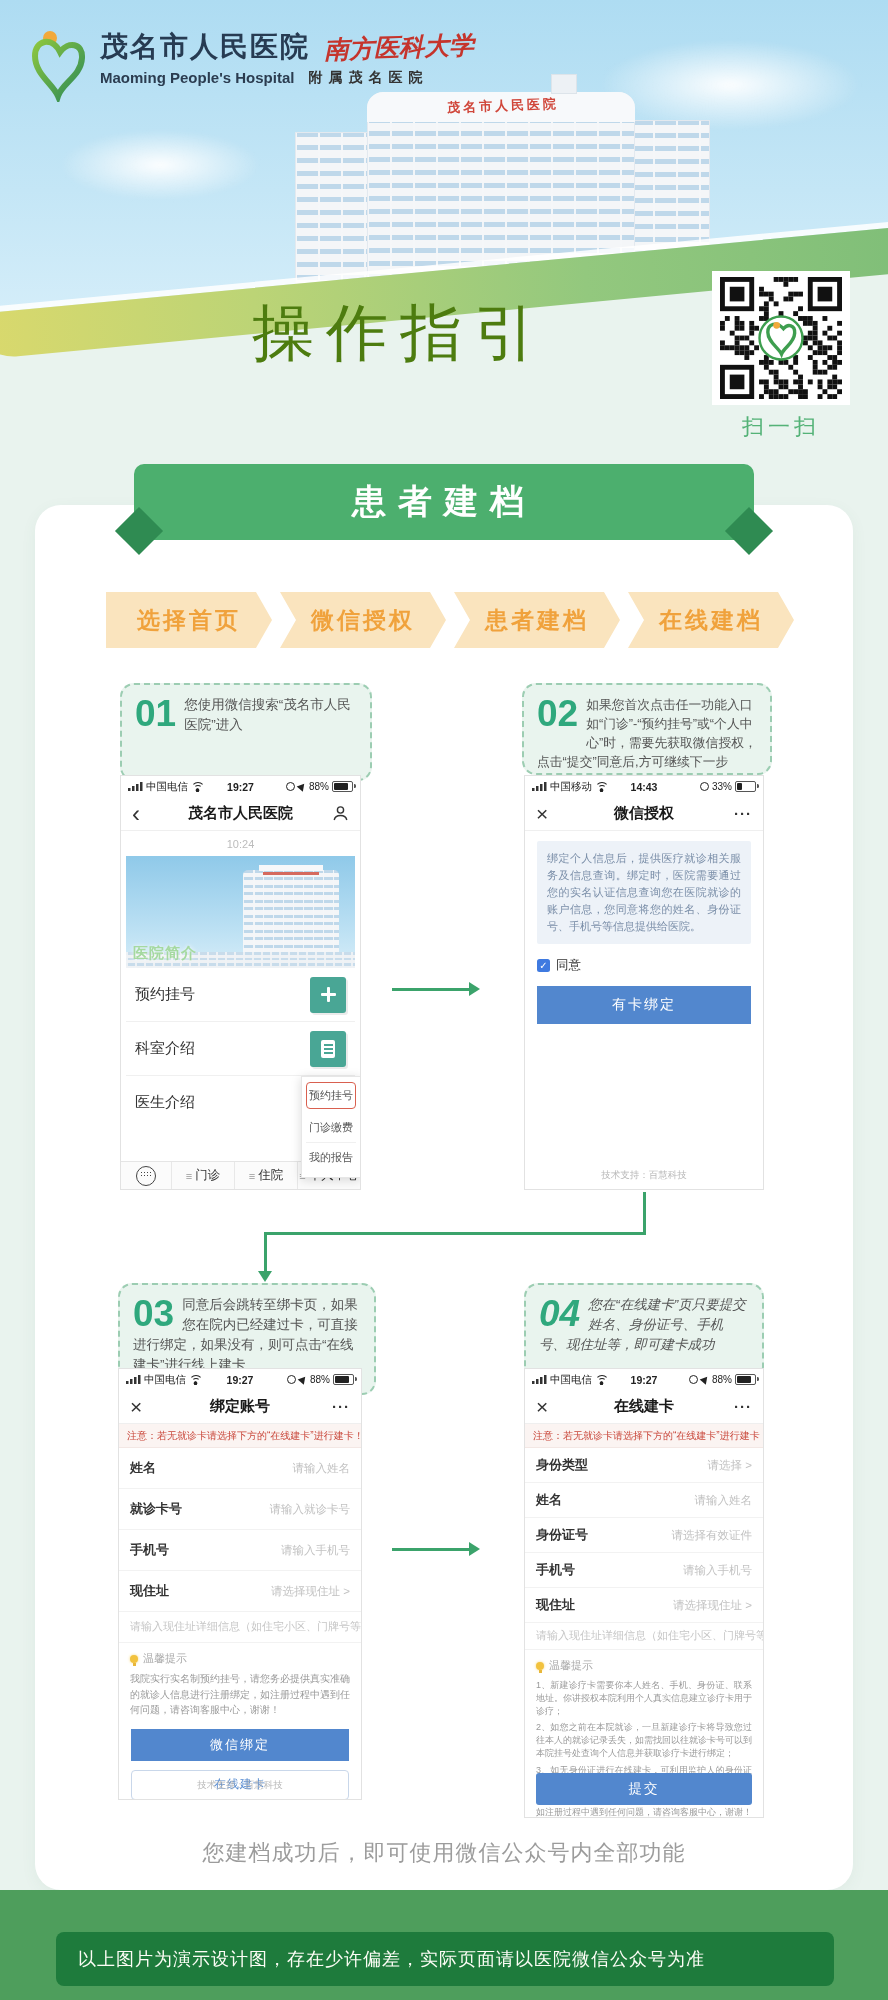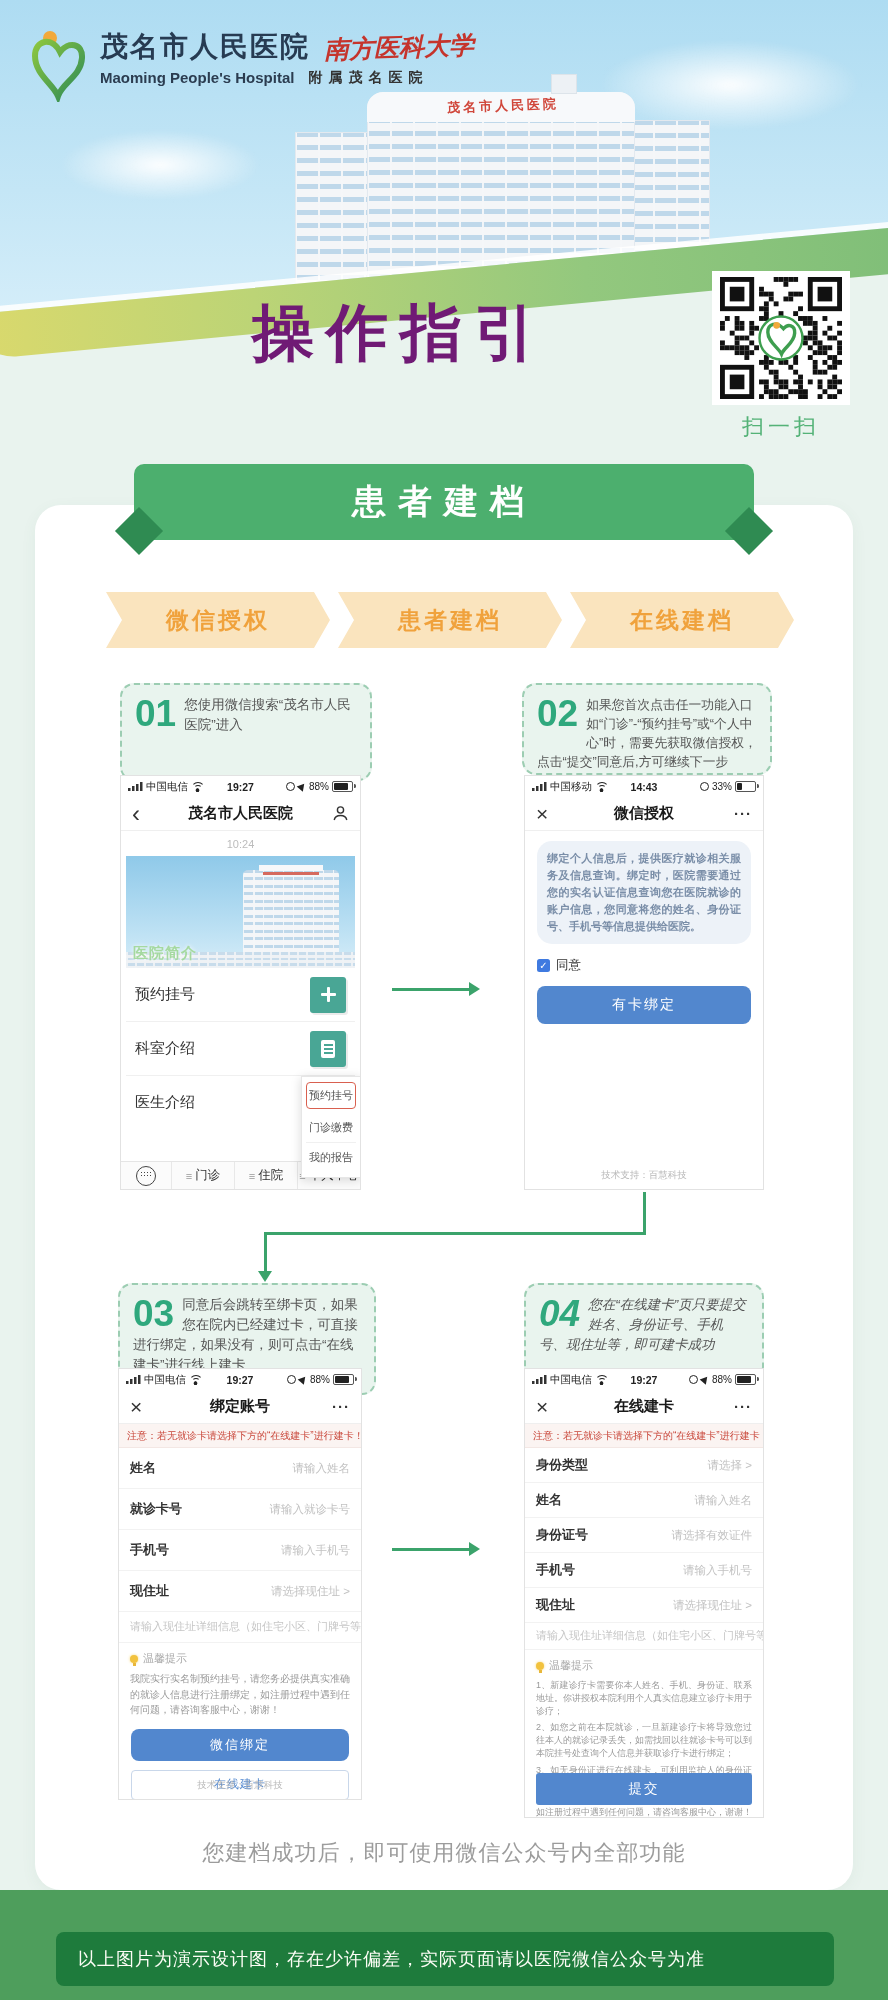--- a/index.html
+++ b/index.html
@@ -28,22 +28,22 @@
     transform:rotate(-5.4deg);box-shadow:0 -6px 0 rgba(255,255,255,.85);border-radius:0 0 6px 46px;}
   
   .brandbar{position:absolute;left:28px;top:28px;z-index:5;display:flex;gap:12px;align-items:flex-start;}
   .brandtext .row1{display:flex;align-items:baseline;gap:14px;}
   .name-cn{font-size:28px;font-weight:800;color:#273B52;letter-spacing:2px;}
   .calli{font-size:25px;font-weight:700;font-style:italic;color:#C5342C;font-family:"DejaVu Serif",serif;transform:rotate(-2deg);}
   .brandtext .row2{display:flex;align-items:flex-start;gap:14px;margin-top:3px;}
   .name-en{font-size:15px;font-weight:700;color:#2B3C50;}
   .affil{font-size:14px;font-weight:700;color:#333;letter-spacing:6px;}
   
-  .main-title{position:absolute;left:252px;top:291px;z-index:4;font-size:62px;font-weight:700;
-    color:#701a75;letter-spacing:12px;}
+  .main-title{position:absolute;left:252px;top:291px;z-index:4;font-size:62px;font-weight:400;
+    color:#4d7c0f;letter-spacing:12px;}
   .qr-box{position:absolute;left:712px;top:271px;width:138px;height:134px;background:#fff;
     padding:6px;box-sizing:border-box;z-index:4;}
   .qr-box svg{display:block;width:100%;height:100%;}
   .qr-caption{position:absolute;left:705px;top:412px;width:152px;text-align:center;z-index:4;
     font-size:22px;color:#54B277;letter-spacing:4px;}
   
   .ribbon{position:absolute;left:134px;top:464px;width:620px;height:76px;background:#4CAF6E;
     border-radius:10px;display:flex;align-items:center;justify-content:center;z-index:4;}
   .ribbon::before,.ribbon::after{content:"";position:absolute;width:34px;height:34px;background:#2F8B52;
     transform:rotate(45deg);z-index:-1;bottom:-8px;}
@@ -144,26 +144,26 @@
     border-top:1px solid #E5E5E5;align-items:stretch;}
   .tb-kb{width:50px;display:flex;align-items:center;justify-content:center;}
   .kb{width:18px;height:18px;border:1.5px solid #444;border-radius:50%;position:relative;}
   .kb::before{content:"";position:absolute;left:3.5px;top:5px;width:1.8px;height:1.8px;background:#444;
     box-shadow:3px 0 0 #444,6px 0 0 #444,9px 0 0 #444,0 3px 0 #444,3px 3px 0 #444,6px 3px 0 #444,9px 3px 0 #444;}
   .tb-item{flex:1;display:flex;align-items:center;justify-content:center;font-size:12.5px;color:#333;
     border-left:1px solid #E8E8E8;gap:3px;}
   .ic-lines::before{content:"≡";color:#999;font-size:11px;}
   
   .phone2{left:524px;top:775px;width:240px;height:415px;}
-  .infobox{margin:10px 12px 0;padding:9px 10px;background:#EDF2F8;border-radius:15px;
-    font-size:11px;line-height:1.55;color:#76391;color:#7A8EA8;text-align:justify;font-weight:bold;}
+  .infobox{margin:10px 12px 0;padding:9px 10px;background:#EDF2F8;border-radius:2px;
+    font-size:11px;line-height:1.55;color:#76391;color:#7A8EA8;text-align:justify;}
   .agree{display:flex;align-items:center;gap:6px;margin:13px 12px 0;font-size:12.5px;color:#333;}
   .cbx{width:13px;height:13px;background:#3F7AE0;border-radius:2.5px;color:#fff;font-size:10px;
     display:flex;align-items:center;justify-content:center;line-height:1;}
-  .btn-p{margin:12px 12px 0;height:38px;background:#5287CE;border-radius:8px;color:#fff;font-size:14px;
+  .btn-p{margin:12px 12px 0;height:38px;background:#5287CE;border-radius:0;color:#fff;font-size:14px;
     display:flex;align-items:center;justify-content:center;letter-spacing:2px;}
   .btn-s{margin:15px 12px 0;height:33px;border:1px solid #C9D7EA;border-radius:4px;color:#5287CE;
     font-size:12.5px;display:flex;align-items:center;justify-content:center;letter-spacing:1px;}
   .tech{position:absolute;left:0;right:0;bottom:7px;text-align:center;font-size:9.5px;color:#B8B8B8;}
   
   .phone3{left:118px;top:1368px;width:244px;height:432px;}
   .phone4{left:524px;top:1368px;width:240px;height:450px;}
   .notice{height:23px;line-height:23px;padding:0 8px;background:#FBF4F2;color:#C9473B;font-size:10px;
     white-space:nowrap;overflow:hidden;border-bottom:1px solid #F3E7E4;}
   .frow{display:flex;align-items:center;padding:0 11px;border-bottom:1px solid #F2F2F2;
@@ -409,20 +409,21 @@
 </div>
 <div class="qr-caption">扫一扫</div>
 
 <div class="card"></div>
 
 <div class="ribbon">
   <span class="ribbon-title">患者建档</span>
 </div>
 
 <div class="flow">
+  <div class="chip first">选择首页</div>
   <div class="chip">微信授权</div>
   <div class="chip">患者建档</div>
   <div class="chip">在线建档</div>
 </div>
 
 <div class="sbox sbox1">
   <span class="num">01</span>
   <span class="txt">您使用微信搜索“茂名市人民医院”进入</span>
 </div>
 <div class="sbox sbox2">

